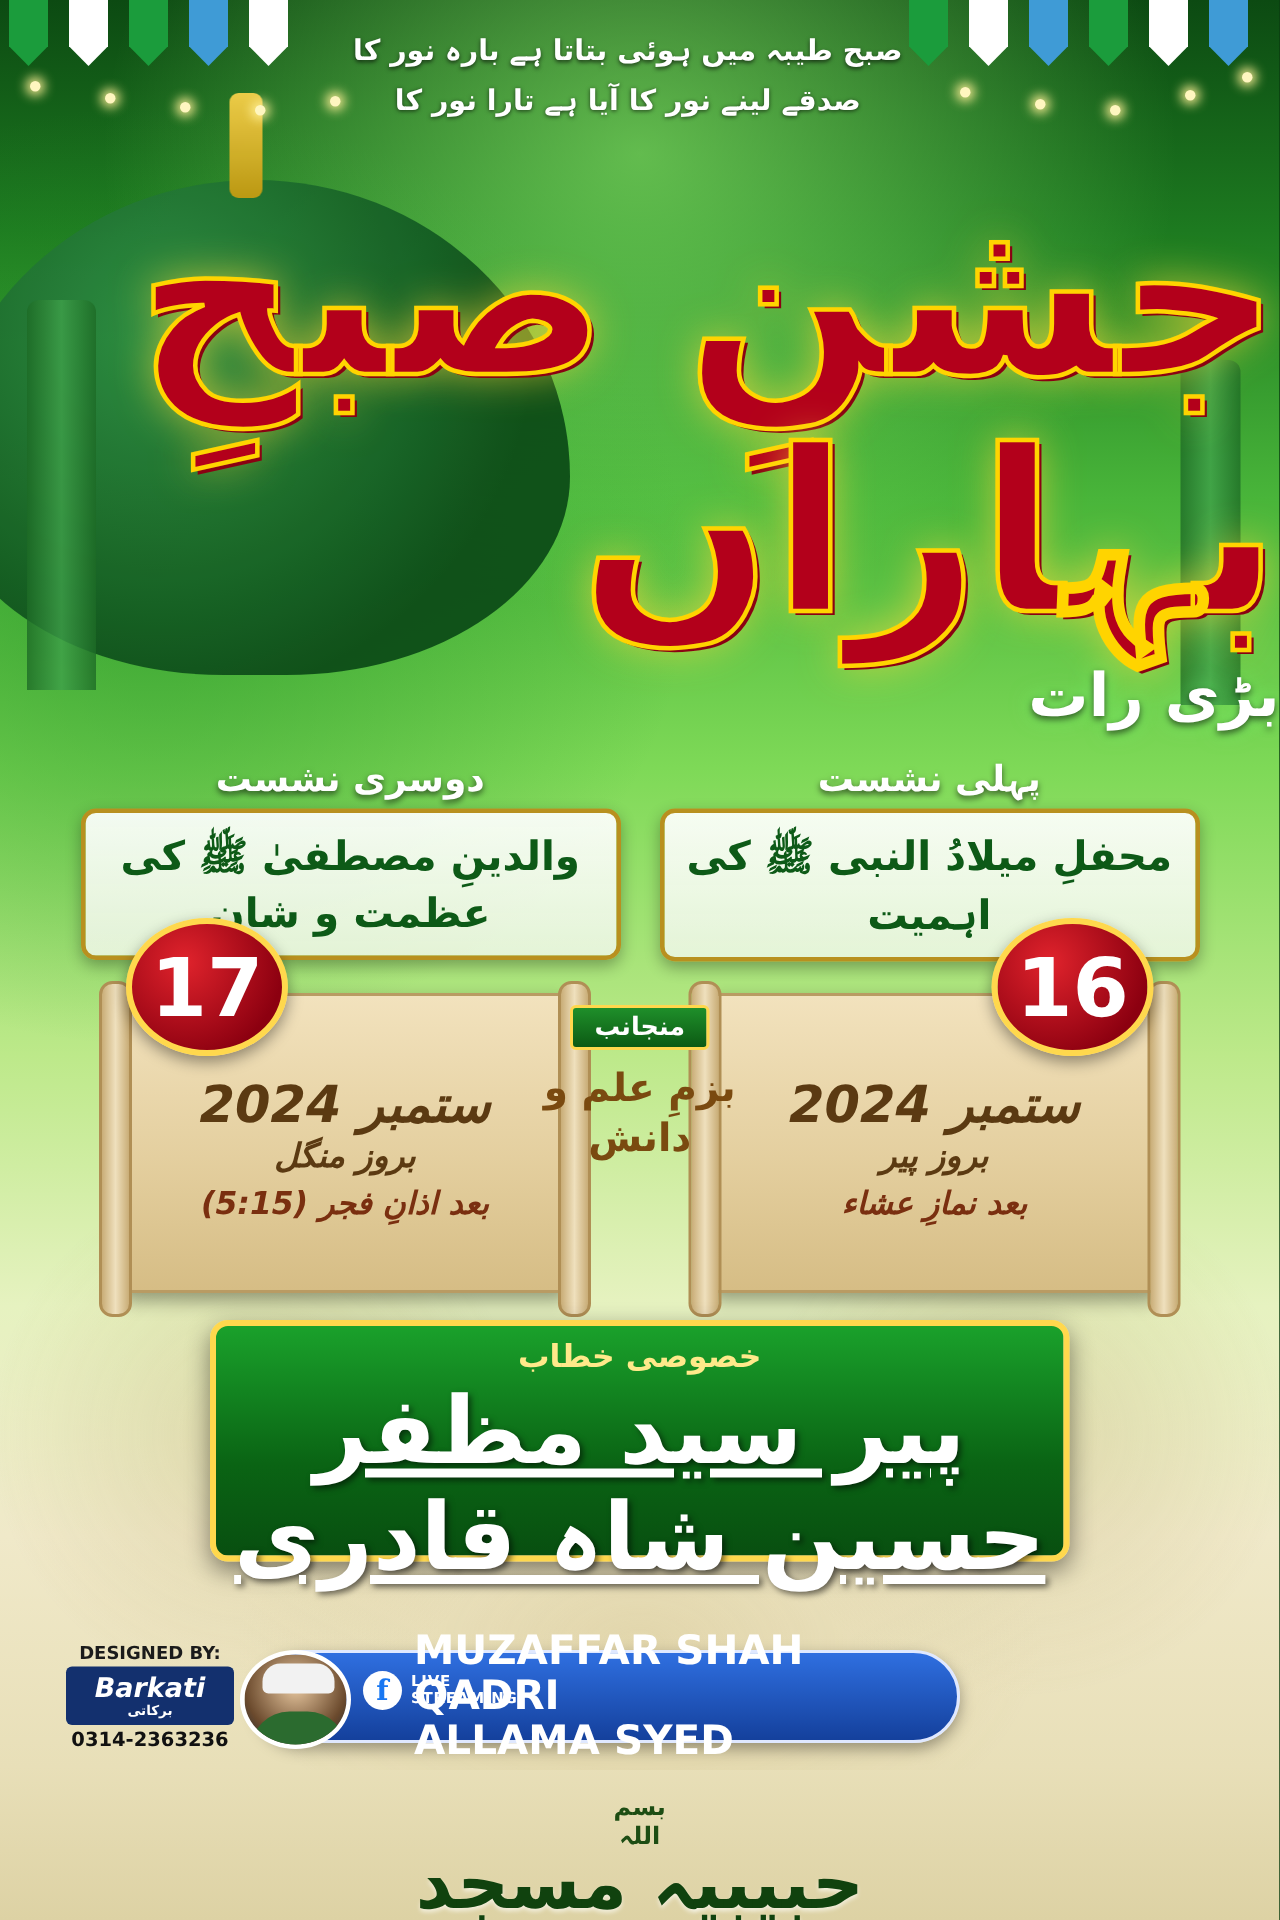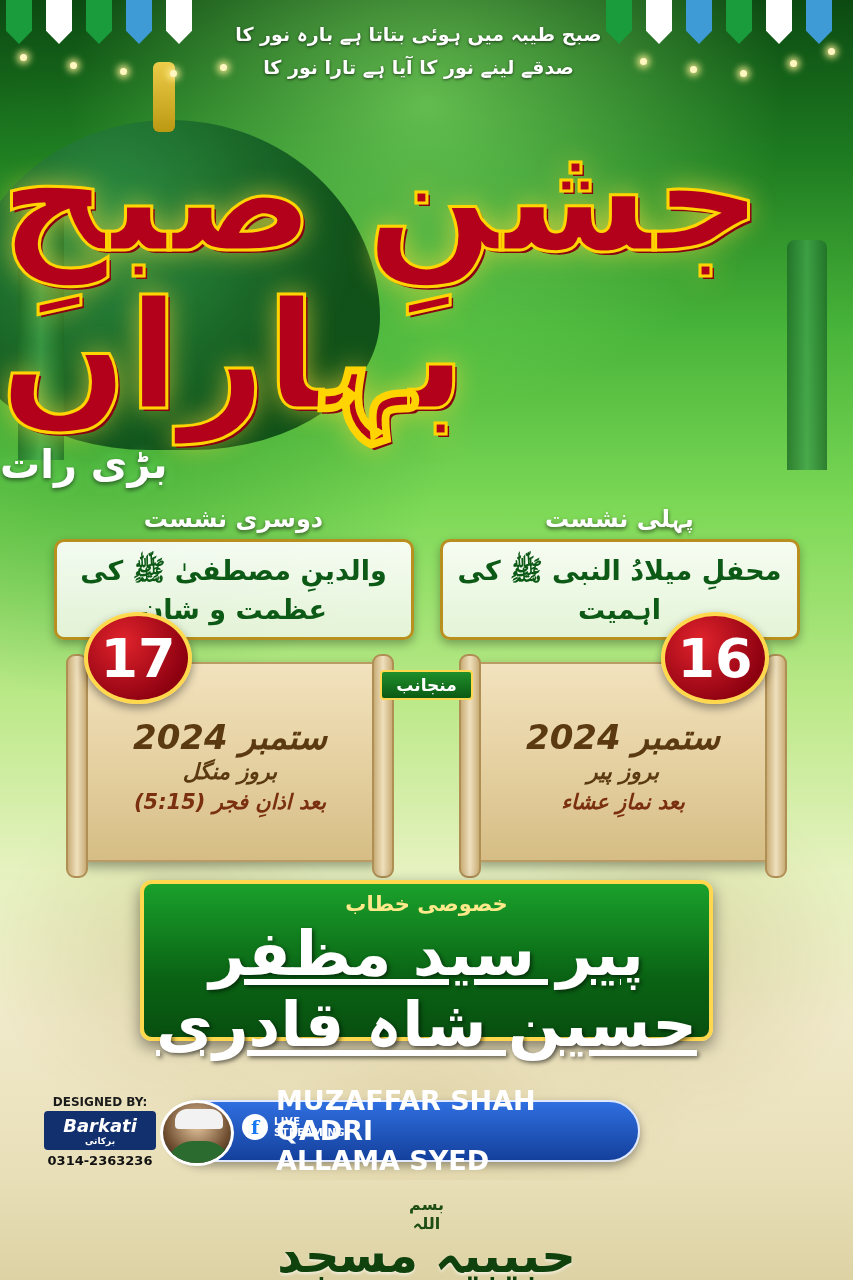--- a/index.html
+++ b/index.html
@@ -57,21 +57,21 @@
   
   #couplet {
     position: absolute; top: 18px; left: 0; right: 16px;
     text-align: center; direction: rtl;
     color: #ffffff; text-shadow: 0 1px 3px rgba(0,0,0,.65);
     font-size: 19px; line-height: 1.75; font-weight: 700;
     padding: 0 180px;
   }
   
   #title-wrap {
-    position: absolute; top: 120px; left: 0; right: 0; text-align: left;
+    position: absolute; top: 120px; left: 0; right: 0; text-align: right;
   }
   #title-main {
     direction: rtl;
     font-size: 150px; line-height: 1.05; font-weight: 700;
     color: #b3001b;
     -webkit-text-stroke: 3px #ffd400;
     text-shadow:
       0 0 2px #ffe14d,
       3px 3px 0 #8a0013,
       0 0 28px rgba(255,220,60,.7);
@@ -304,20 +304,21 @@
       <div class="scroll-inner">
         <div class="scroll-date">ستمبر 2024</div>
         <div class="scroll-day">بروز منگل</div>
         <div class="scroll-time">بعد اذانِ فجر (5:15)</div>
       </div>
     </div>
     <div class="daybadge" id="badge-left">17</div>
 
     <div id="center-tag">
       <div class="tag-pill">منجانب</div>
+      <div class="tag-lines">بزمِ علم و دانش</div>
     </div>
   </div>
 
   <div id="speaker-panel">
     <div id="speaker-kicker">خصوصی خطاب</div>
     <div id="speaker-name">پیر سید مظفر حسین شاہ قادری</div>
   </div>
 
   <div id="designer">
     <div id="designer-label">DESIGNED BY:</div>

